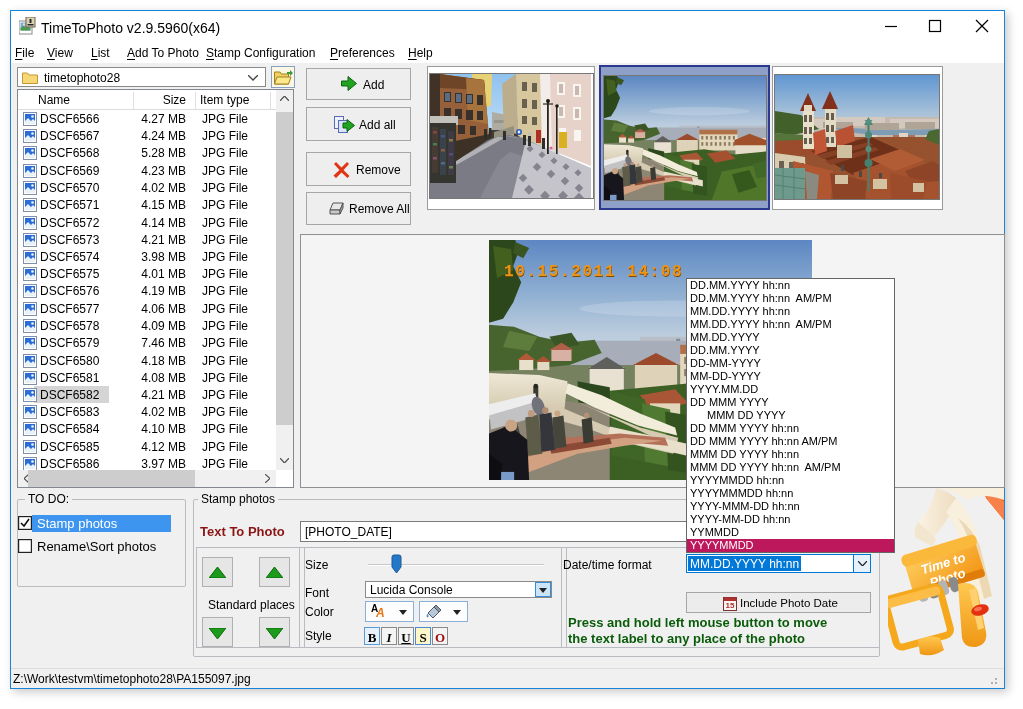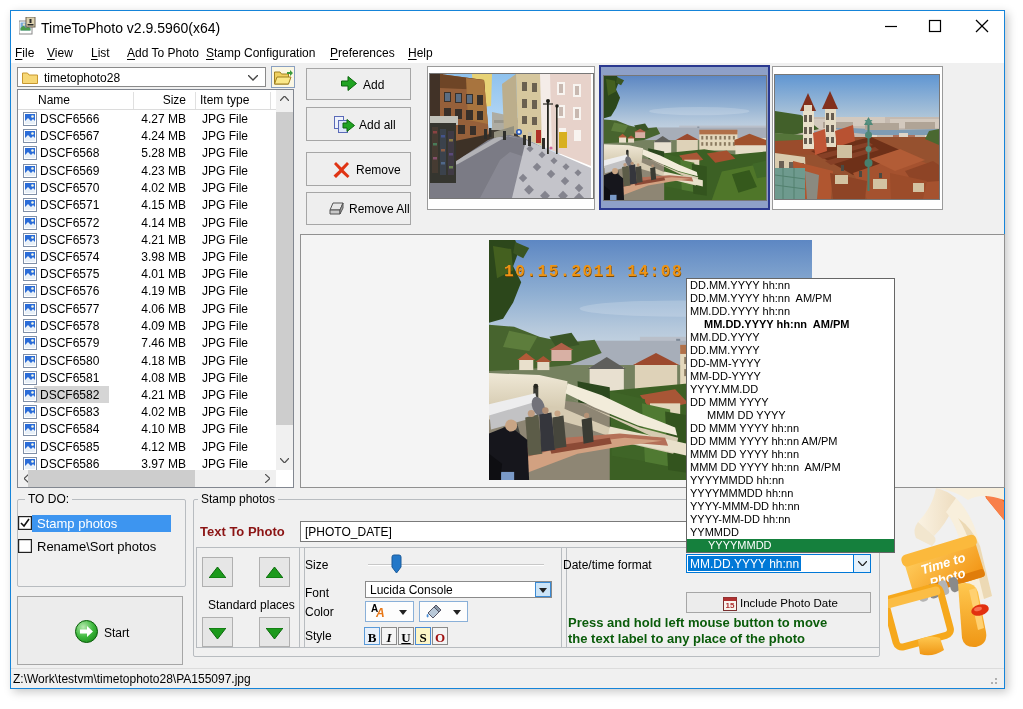--- a/index.html
+++ b/index.html
@@ -851,34 +851,20 @@
         <rect x="0.5" y="0.5" width="13" height="13" fill="#fff" stroke="#222" stroke-width="1.4"></rect>
         <path d="M3 7 L6 10 L11 3" fill="none" stroke="#111" stroke-width="1.6"></path>
       </svg>
    <div class="a" style="left:14px;top:15px;width:139px;height:17px;background:#3d95f0;"></div>
    <span class="a" style="left:19px;top:16px;font-size:13px;color:#fff;">Stamp photos</span>
    <svg class="a" style="left:0px;top:39px;" width="14" height="14">
         <rect x="0.5" y="0.5" width="13" height="13" fill="#fff" stroke="#222" stroke-width="1.4"></rect>
       </svg>
    <span class="a" style="left:19px;top:39px;font-size:13px;color:#000;">Rename\Sort photos</span>
  </div>
- <div class="a" style="left:6px;top:585px;width:166px;height:69px;background:#ececec;border:1px solid #a6a6a6;">
-   <svg class="a" style="left:57px;top:23px;" width="23" height="23" viewBox="0 0 23 23">
-     <defs>
-          <radialGradient id="gb" cx="0.35" cy="0.3" r="0.9">
-            <stop offset="0" stop-color="#b8eab0"></stop>
-            <stop offset="0.5" stop-color="#3db83d"></stop>
-            <stop offset="1" stop-color="#148014"></stop>
-          </radialGradient>
-        </defs>
-     <circle cx="11.5" cy="11.5" r="11" fill="url(#gb)" stroke="#0a5c0a"></circle>
-     <path d="M5 9.5 L12 9.5 L12 6 L18 11.5 L12 17 L12 13.5 L5 13.5 Z" fill="#fff"></path>
-   </svg>
-   <span class="a" style="left:86px;top:29px;font-size:12px;">Start</span>
- </div>
 
  <div class="grp" style="left:182px;top:488px;width:687px;height:158px;">
    <div class="glabel" style="left:4px;top:-8px;">Stamp photos</div>
  </div>
  <span class="a" style="left:189px;top:513px;font-size:13px;font-weight:bold;color:#8b1414;">Text To Photo</span>
  <div class="a" style="left:289px;top:510px;width:399px;height:21px;background:#fff;border:1px solid #7a7a7a;">
    <span class="a" style="left:4px;top:3px;font-size:12px;">[PHOTO_DATE]</span>
  </div>
 
  <div class="sub" style="left:185px;top:536px;width:109px;height:101px;">
@@ -995,38 +981,38 @@
    <path d="M88,100 L96,140 L90,142 L81,102 Z" fill="#ffd070"></path>
    <ellipse cx="92" cy="122" rx="9" ry="5.5" fill="#e23010" transform="rotate(-15 92 122)"></ellipse>
    <ellipse cx="90" cy="121" rx="4" ry="2" fill="#f87050" transform="rotate(-15 90 121)"></ellipse>
    <path d="M30,152 Q42,146 52,150 L56,162 Q44,170 32,166 Z" fill="url(#or2)"></path>
  </svg>
 
  <div id="dd">
       <div style="height:13px;line-height:13px;padding-left:3px;white-space:pre;">DD.MM.YYYY hh:nn</div>
 <div style="height:13px;line-height:13px;padding-left:3px;white-space:pre;">DD.MM.YYYY hh:nn  AM/PM</div>
 <div style="height:13px;line-height:13px;padding-left:3px;white-space:pre;">MM.DD.YYYY hh:nn</div>
-<div style="height:13px;line-height:13px;padding-left:17px;white-space:pre;font-weight:bold;">MM.DD.YYYY hh:nn  AM/PM</div>
+<div style="height:13px;line-height:13px;padding-left:3px;white-space:pre;">MM.DD.YYYY hh:nn  AM/PM</div>
 <div style="height:13px;line-height:13px;padding-left:3px;white-space:pre;">MM.DD.YYYY</div>
 <div style="height:13px;line-height:13px;padding-left:3px;white-space:pre;">DD.MM.YYYY</div>
 <div style="height:13px;line-height:13px;padding-left:3px;white-space:pre;">DD-MM-YYYY</div>
 <div style="height:13px;line-height:13px;padding-left:3px;white-space:pre;">MM-DD-YYYY</div>
 <div style="height:13px;line-height:13px;padding-left:3px;white-space:pre;">YYYY.MM.DD</div>
 <div style="height:13px;line-height:13px;padding-left:3px;white-space:pre;">DD MMM YYYY</div>
 <div style="height:13px;line-height:13px;padding-left:20px;white-space:pre;">MMM DD YYYY</div>
 <div style="height:13px;line-height:13px;padding-left:3px;white-space:pre;">DD MMM YYYY hh:nn</div>
 <div style="height:13px;line-height:13px;padding-left:3px;white-space:pre;">DD MMM YYYY hh:nn AM/PM</div>
 <div style="height:13px;line-height:13px;padding-left:3px;white-space:pre;">MMM DD YYYY hh:nn</div>
 <div style="height:13px;line-height:13px;padding-left:3px;white-space:pre;">MMM DD YYYY hh:nn  AM/PM</div>
 <div style="height:13px;line-height:13px;padding-left:3px;white-space:pre;">YYYYMMDD hh:nn</div>
 <div style="height:13px;line-height:13px;padding-left:3px;white-space:pre;">YYYYMMMDD hh:nn</div>
 <div style="height:13px;line-height:13px;padding-left:3px;white-space:pre;">YYYY-MMM-DD hh:nn</div>
 <div style="height:13px;line-height:13px;padding-left:3px;white-space:pre;">YYYY-MM-DD hh:nn</div>
 <div style="height:13px;line-height:13px;padding-left:3px;white-space:pre;">YYMMDD</div>
-<div style="height:13px;line-height:13px;padding-left:21px;white-space:pre;background:#15803d;color:#fff;">YYYYMMDD</div>
+<div style="height:13px;line-height:13px;padding-left:3px;white-space:pre;background:#be185d;color:#fff;">YYYYMMDD</div>
     </div>
  <div id="ddcombo">
    <div class="a" style="left:1px;top:1px;width:113px;height:15px;background:#0078d7;"></div>
    <span class="a" style="left:3px;top:2px;font-size:12px;color:#fff;white-space:pre;">MM.DD.YYYY hh:nn</span>
    <div class="a" style="left:166px;top:0px;width:17px;height:17px;background:#e5f1fb;border-left:1px solid #0078d7;">
      <svg class="a" style="left:4px;top:6px;" width="9" height="5">
           <path d="M0 0 L4.5 5 L9 0" fill="none" stroke="#222" stroke-width="1.2"></path>
         </svg>
    </div>
  </div>

